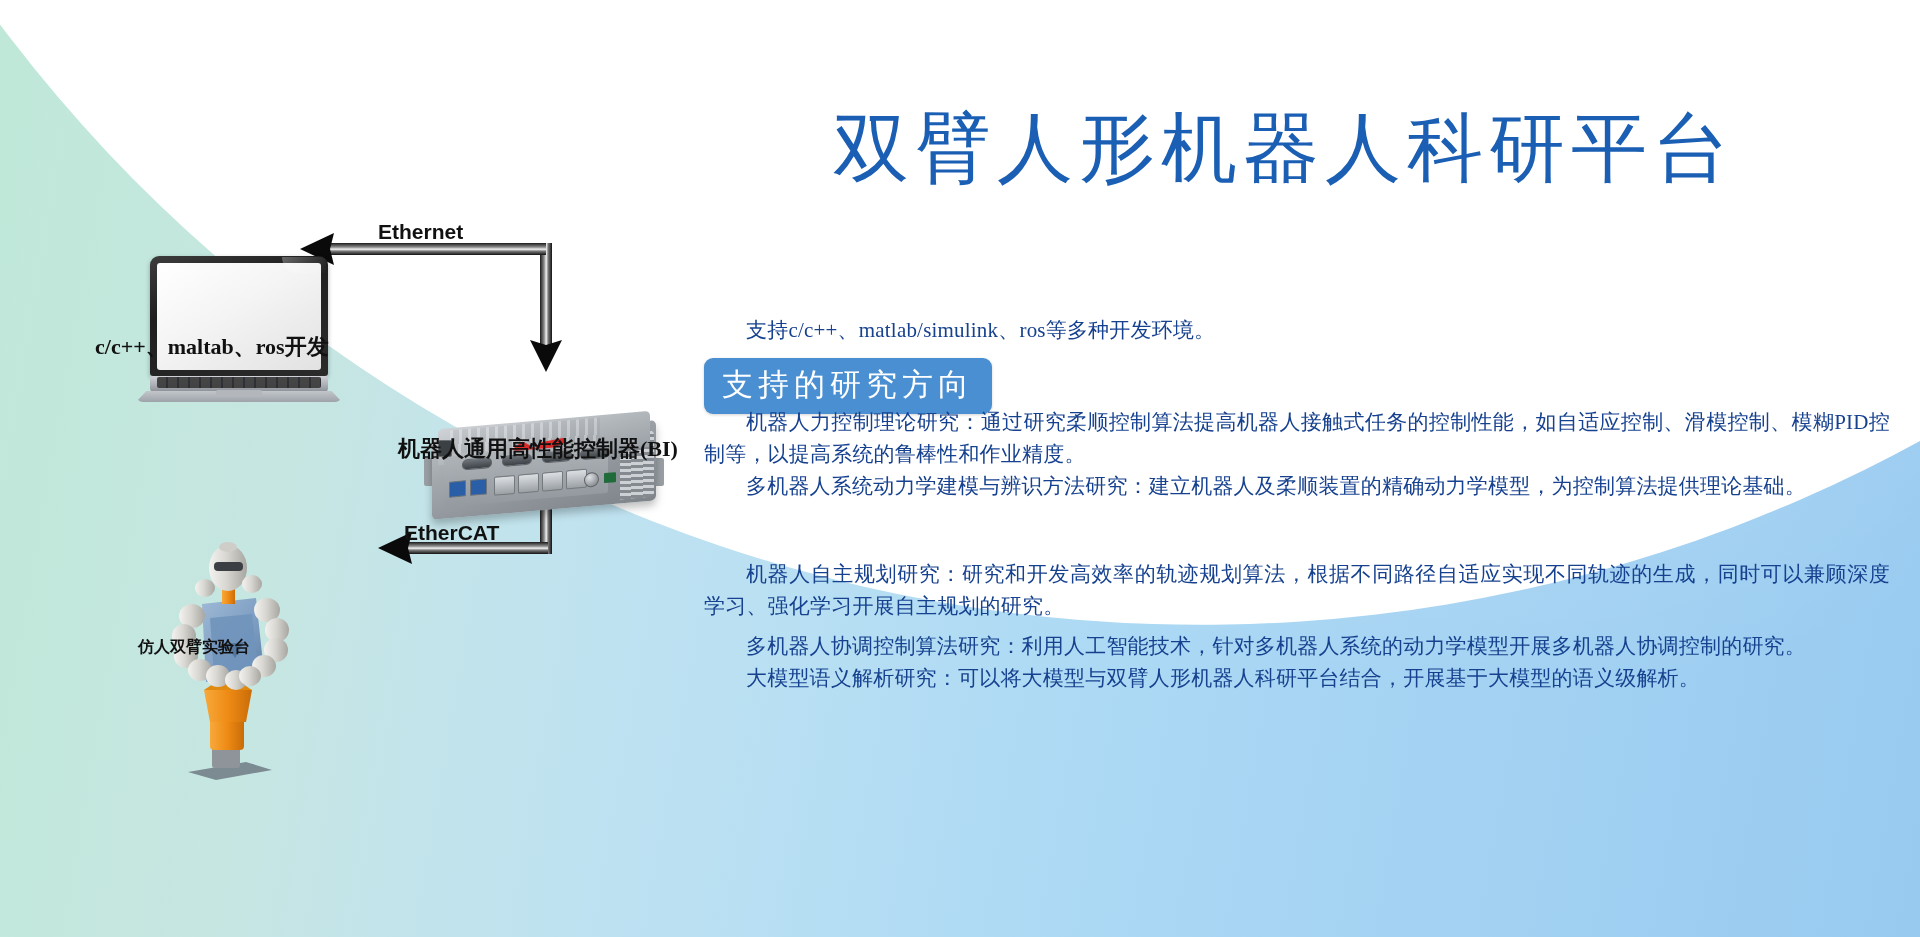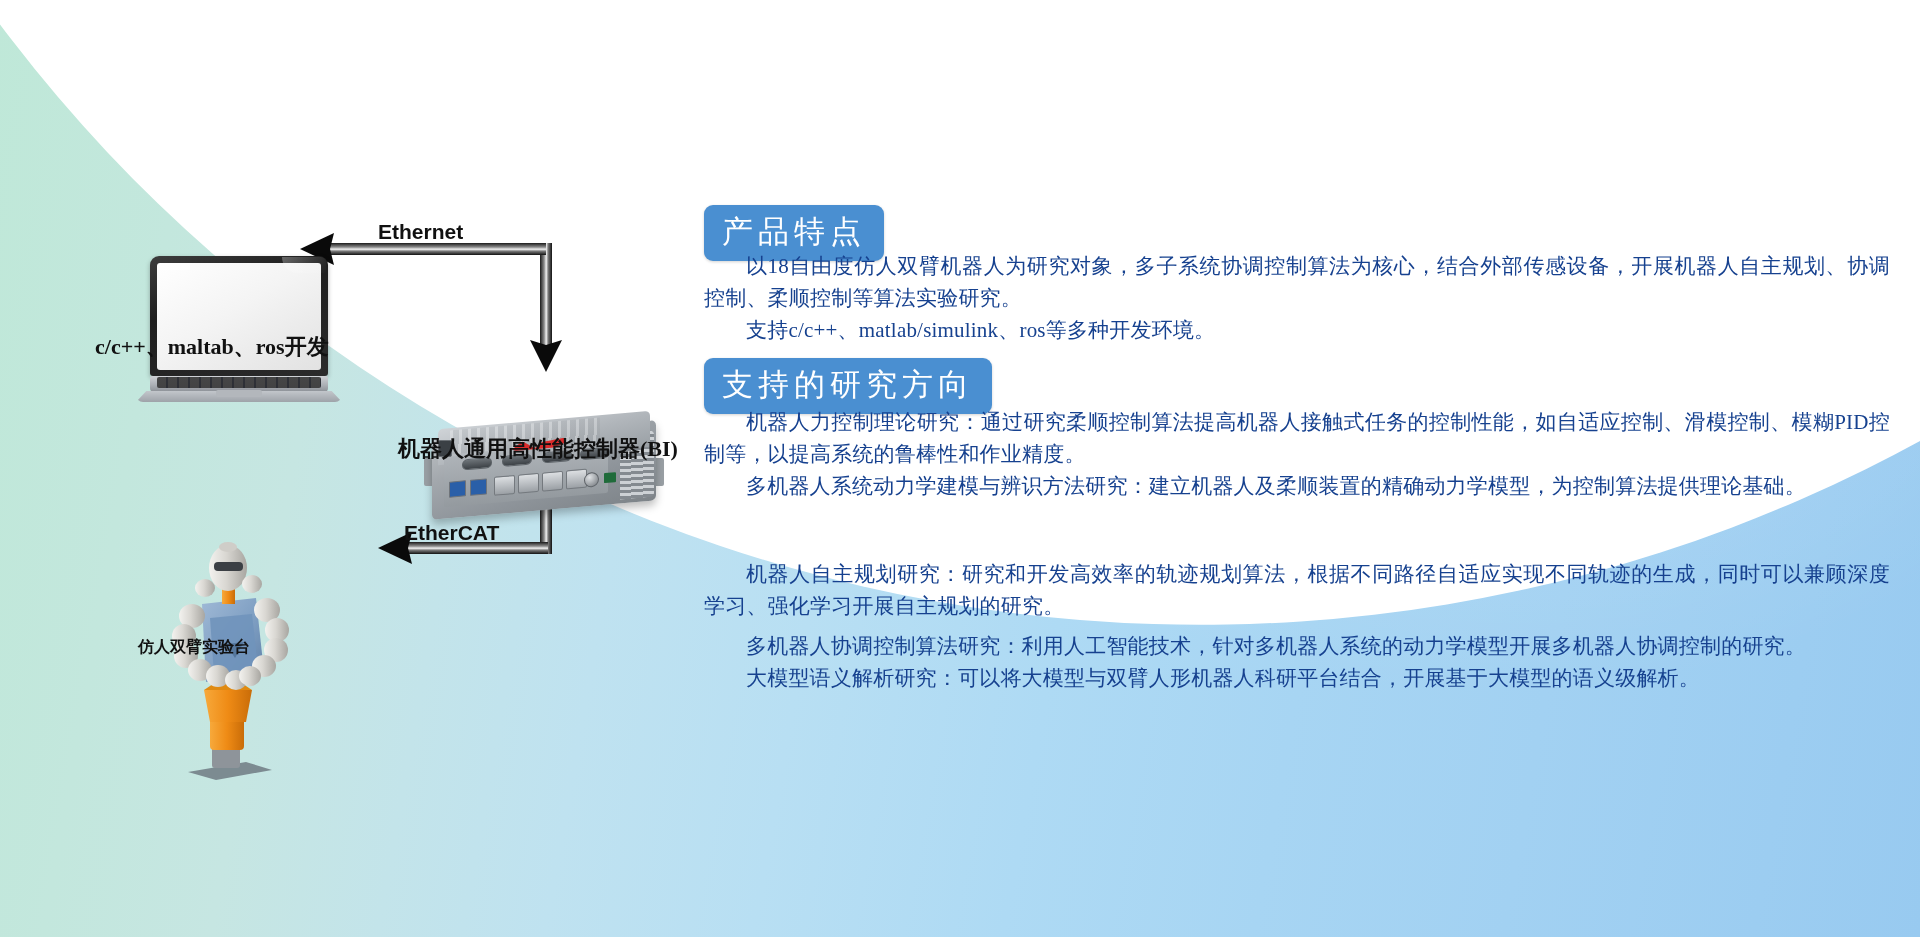--- a/index.html
+++ b/index.html
@@ -385,24 +385,23 @@
 
     <div class="lbl lbl-cn" id="lbl-laptop">c/c++、maltab、ros开发</div>
     <div class="lbl lbl-en" id="lbl-ethernet">Ethernet</div>
     <div class="lbl lbl-cn" id="lbl-ctrl">机器人通用高性能控制器(BI)</div>
     <div class="lbl lbl-en" id="lbl-ethercat">EtherCAT</div>
     <div class="lbl lbl-cn" id="lbl-robot">仿人双臂实验台</div>
   </div>
 
   <div class="content">
 
-
-    <div class="badge" id="badge-features">产品特点</div>
-
-    <div class="para indent" id="p-feat-1">以18自由度仿人双臂机器人为研究对象，多子系统协调控制算法为核心，结合外部传感设备，开展机器人自主规划、协调控制、柔顺控制等算法实验研究。</div>
+    <div class="poster-title">双臂人形机器人科研平台</div>
+
+
     <div class="para indent" id="p-feat-2">支持c/c++、matlab/simulink、ros等多种开发环境。</div>
 
     <div class="badge" id="badge-research">支持的研究方向</div>
 
     <div class="para indent" id="p-res-1">机器人力控制理论研究：通过研究柔顺控制算法提高机器人接触式任务的控制性能，如自适应控制、滑模控制、模糊PID控制等，以提高系统的鲁棒性和作业精度。</div>
     <div class="para indent" id="p-res-2">多机器人系统动力学建模与辨识方法研究：建立机器人及柔顺装置的精确动力学模型，为控制算法提供理论基础。</div>
     <div class="para indent" id="p-res-3">机器人自主规划研究：研究和开发高效率的轨迹规划算法，根据不同路径自适应实现不同轨迹的生成，同时可以兼顾深度学习、强化学习开展自主规划的研究。</div>
     <div class="para indent" id="p-res-4">多机器人协调控制算法研究：利用人工智能技术，针对多机器人系统的动力学模型开展多机器人协调控制的研究。</div>
     <div class="para indent" id="p-res-5">大模型语义解析研究：可以将大模型与双臂人形机器人科研平台结合，开展基于大模型的语义级解析。</div>
 

